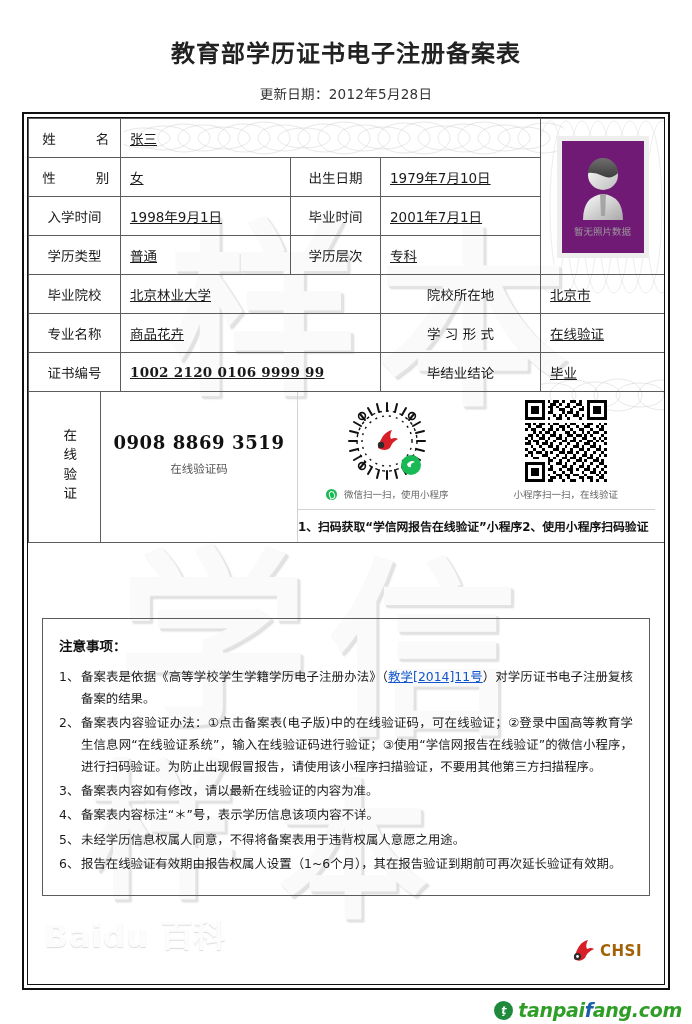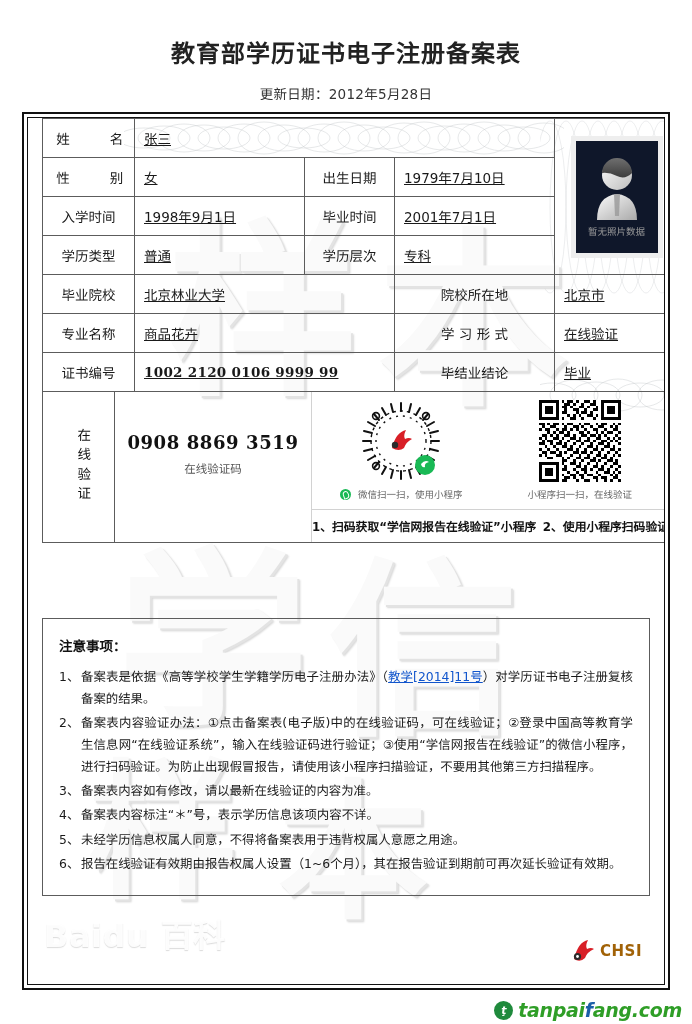--- a/index.html
+++ b/index.html
@@ -82,21 +82,21 @@
        2px 2px 0 #e3e3e3,
        3px 3px 2px #d8d8d8,
       -1px -1px 0 #ffffff;
     line-height:1;
     user-select:none;
   }
 
   
   table.info{
     position:absolute;
-    left:14px;top:0;
+    left:0;top:0;
     width:636px;
     border-collapse:collapse;
     table-layout:fixed;
     z-index:5;
   }
   table.info td{
     border:1px solid #5c5c5c;
     height:38px;
     font-size:13.5px;
     color:#1a1a1a;
@@ -121,21 +121,21 @@
     padding:0;
     text-align:center;
     vertical-align:middle;
     position:relative;
   }
 
   
   .photo-box{
     width:92px;height:122px;
     margin:8px auto;
-    background:#0f172a;
+    background:#701a75;
     border:5px solid #eeeeee;
     box-sizing:border-box;
     display:flex;
     flex-direction:column;
     align-items:center;
     justify-content:center;
     position:relative;
     z-index:6;
   }
   .photo-none{
@@ -176,21 +176,21 @@
   .wechat-dot:after{
     content:"";position:absolute;left:3px;top:2.5px;
     width:4px;height:6px;border:1.2px solid #fff;border-radius:50% 50% 50% 0;
     transform:rotate(-20deg);
   }
   .qr-steps{
     display:flex;border-top:1px solid #d2d2d2;
     font-size:11.8px;font-weight:bold;color:#111;
     padding:7px 0 8px 0;
   }
-  .qr-step{flex:1;text-align:right;white-space:nowrap;}
+  .qr-step{flex:1;text-align:left;white-space:nowrap;}
 
   
   .notes{
     position:absolute;
     left:14px;top:500px;
     width:608px;
     border:1px solid #5c5c5c;
     box-sizing:border-box;
     padding:16px 16px 18px 16px;
     z-index:5;

